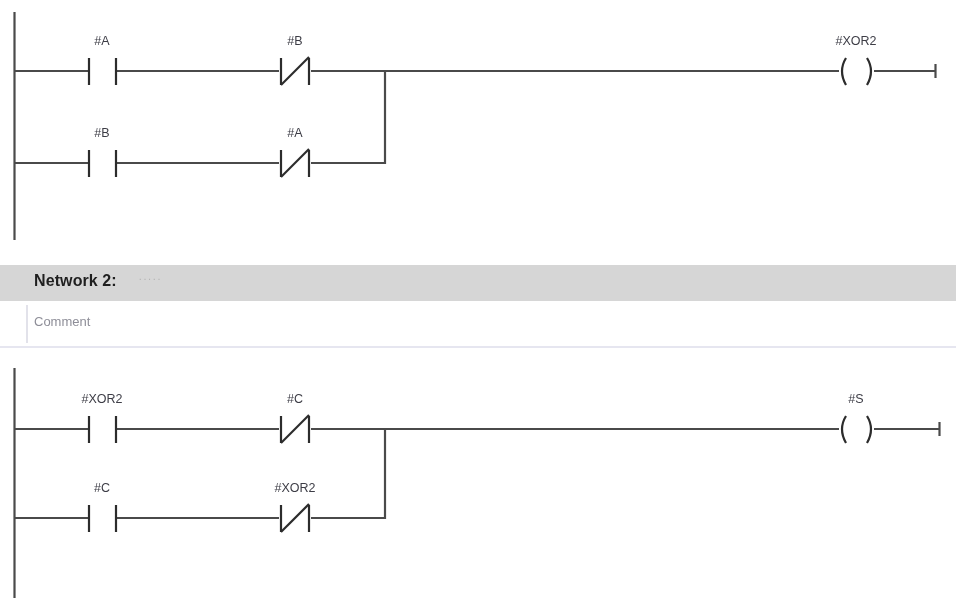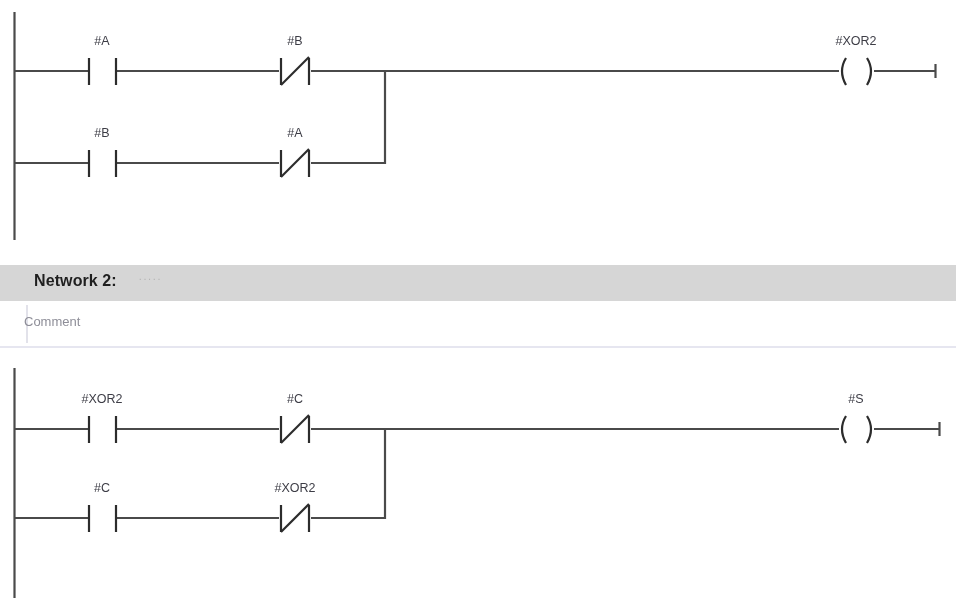--- a/index.html
+++ b/index.html
@@ -69,21 +69,21 @@
   .comment-bar {
     position: absolute;
     left: 26px;
     top: 4px;
     width: 2px;
     height: 38px;
     background: #e2e2ea;
   }
   .comment-text {
     position: absolute;
-    left: 24px;
+    left: 34px;
     top: 13px;
     font-family: "Liberation Sans", sans-serif;
     font-size: 13px;
     color: #8e8e98;
     white-space: nowrap;
   }
   .comment-divider {
     position: absolute;
     left: 0;
     width: 956px;

